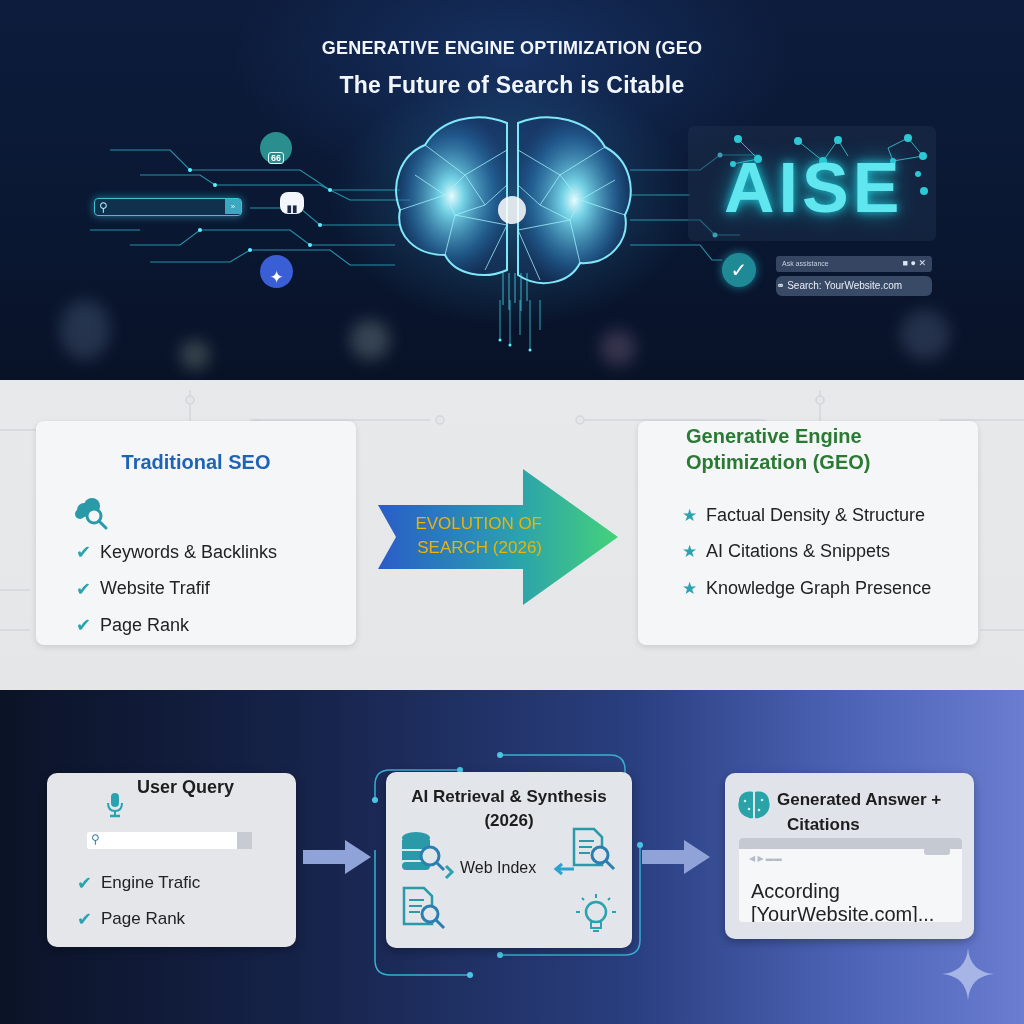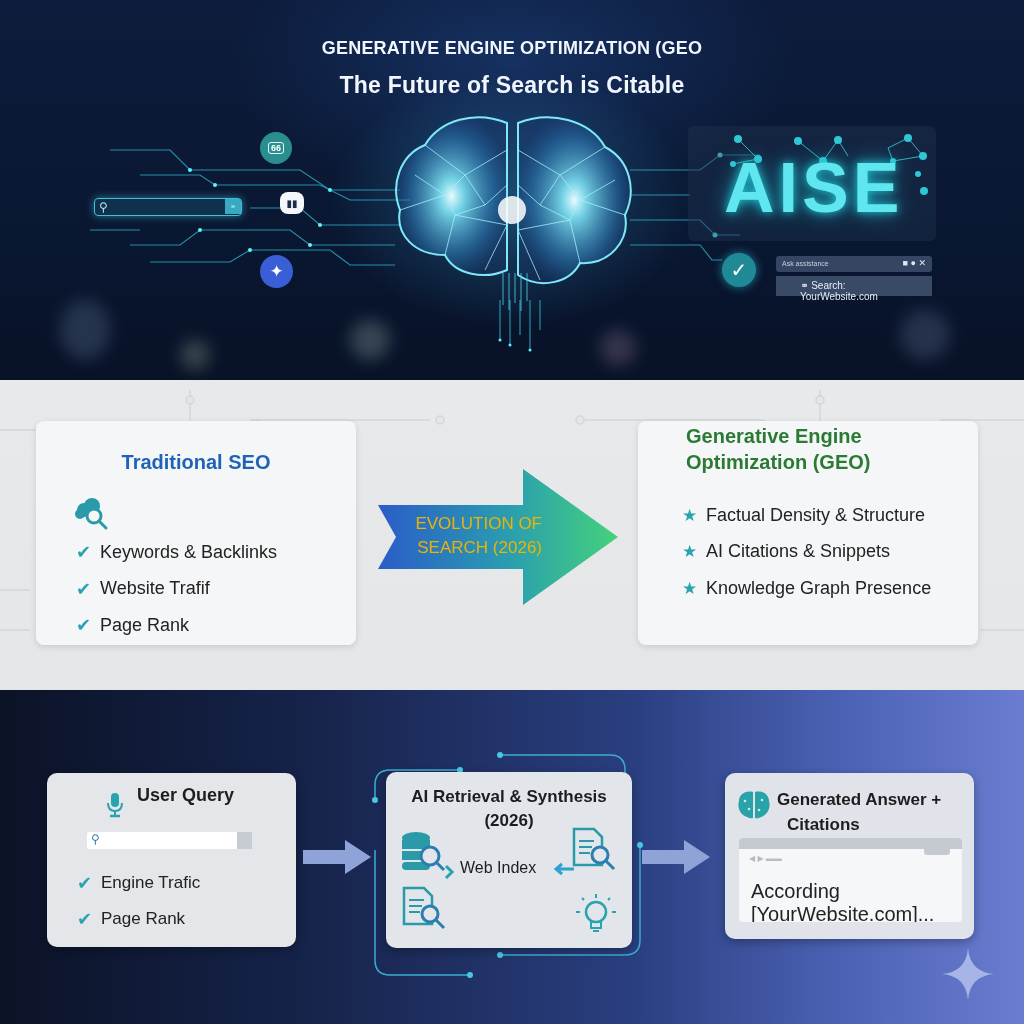--- a/index.html
+++ b/index.html
@@ -27,21 +27,21 @@
 
   .search-bar {
     position: absolute; left: 94px; top: 198px; width: 148px; height: 18px;
     border: 1.5px solid #3fc2d8; border-radius: 4px; background: rgba(40,120,150,0.25);
     box-shadow: 0 0 8px rgba(63,194,216,0.6);
   }
   .search-bar .mag { position: absolute; left: 4px; top: 1px; color: #a9e7f2; font-size: 12px; }
   .search-bar .go { position: absolute; right: 0; top: 0; width: 16px; height: 15px; background: #3aa8c0; color: #d8f6fb; font-size: 8px; text-align: center; line-height: 15px; }
 
   .social-bubble {
-    position: absolute; border-radius: 50%; display: flex; align-items: center; justify-content: center;
+    position: absolute; border-radius: 50%; display: flex; align-items: flex-end; justify-content: center;
     color: #fff; font-weight: bold;
   }
   .bub-quote { left: 260px; top: 132px; width: 32px; height: 32px; background: #2a8e8f; font-size: 11px; }
   .bub-quote span { border: 1.5px solid #dff; border-radius: 3px; padding: 0 2px; font-size: 9px; }
   .bub-chat { left: 280px; top: 192px; width: 24px; height: 22px; background: #f3f6fa; color: #1c2a4a; border-radius: 8px; font-size: 10px; }
   .bub-bird { left: 260px; top: 255px; width: 33px; height: 33px; background: #3a5ed6; font-size: 17px; }
 
   .brain-wrap { position: absolute; left: 385px; top: 105px; width: 255px; height: 210px; }
 
   .aise-panel {
@@ -57,22 +57,22 @@
     position: absolute; left: 722px; top: 253px; width: 34px; height: 34px; border-radius: 50%;
     background: #1f8a96; color: #fff; font-size: 20px; font-weight: bold; text-align: center; line-height: 34px;
     box-shadow: 0 0 10px rgba(40,200,220,0.6);
   }
   .mini-bar {
     position: absolute; left: 776px; top: 256px; width: 156px; height: 16px; border-radius: 3px;
     background: rgba(90,110,140,0.55); color: #c6d0de; font-size: 7px; padding: 4px 6px;
   }
   .mini-bar .ctrls { position: absolute; right: 6px; top: 2px; font-size: 9px; color: #dfe6f0; }
   .source-bar {
-    position: absolute; left: 776px; top: 276px; width: 156px; height: 20px; border-radius: 0;
-    background: rgba(90,110,140,0.6); color: #e8eef7; font-size: 10px; padding: 4px 24px;
+    position: absolute; left: 776px; top: 276px; width: 156px; height: 20px; border-radius: 6px;
+    background: rgba(90,110,140,0.6); color: #e8eef7; font-size: 10px; padding: 4px 0;
   }
 
   
   .middle {
     position: absolute; left: 0; top: 380px; width: 1024px; height: 310px;
     background: linear-gradient(180deg, #e8e9eb, #e4e6e8);
   }
   .card {
     position: absolute; background: #f5f6f7; border-radius: 8px;
     box-shadow: 0 2px 6px rgba(0,0,0,0.12);
@@ -103,21 +103,21 @@
     overflow: hidden;
   }
   .bcard {
     position: absolute; background: #e4e6ea; border-radius: 10px;
     box-shadow: 0 3px 10px rgba(0,0,0,0.3);
   }
   .bc-query { left: 47px; top: 83px; width: 249px; height: 174px; }
   .bc-ai { left: 386px; top: 82px; width: 246px; height: 176px; background: #e2e5ea; }
   .bc-ans { left: 725px; top: 83px; width: 249px; height: 166px; background: #e0e3ea; }
 
-  .q-title { position: absolute; left: 55px; top: 12px; font-size: 18px; font-weight: bold; color: #1e1e1e; }
+  .q-title { position: absolute; left: 55px; top: 4px; font-size: 18px; font-weight: bold; color: #1e1e1e; }
   .q-mic { position: absolute; left: 58px; top: 19px; width: 20px; height: 26px; }
   .q-search {
     position: absolute; left: 40px; top: 59px; width: 165px; height: 17px; background: #fff; border-radius: 2px;
   }
   .q-search .mag { position: absolute; left: 4px; top: 0; color: #3a7fb0; font-size: 12px; }
   .q-search .btn { position: absolute; right: 0; top: 0; width: 15px; height: 17px; background: #c7ccd3; }
   .q-list { left: 30px; top: 92px; }
   .q-list .list-item { height: 36px; font-size: 17px; }
 
   .ai-title { position: absolute; left: 0; width: 246px; top: 13px; text-align: center; font-size: 17px; font-weight: bold; color: #1d1d1d; line-height: 24px; }

